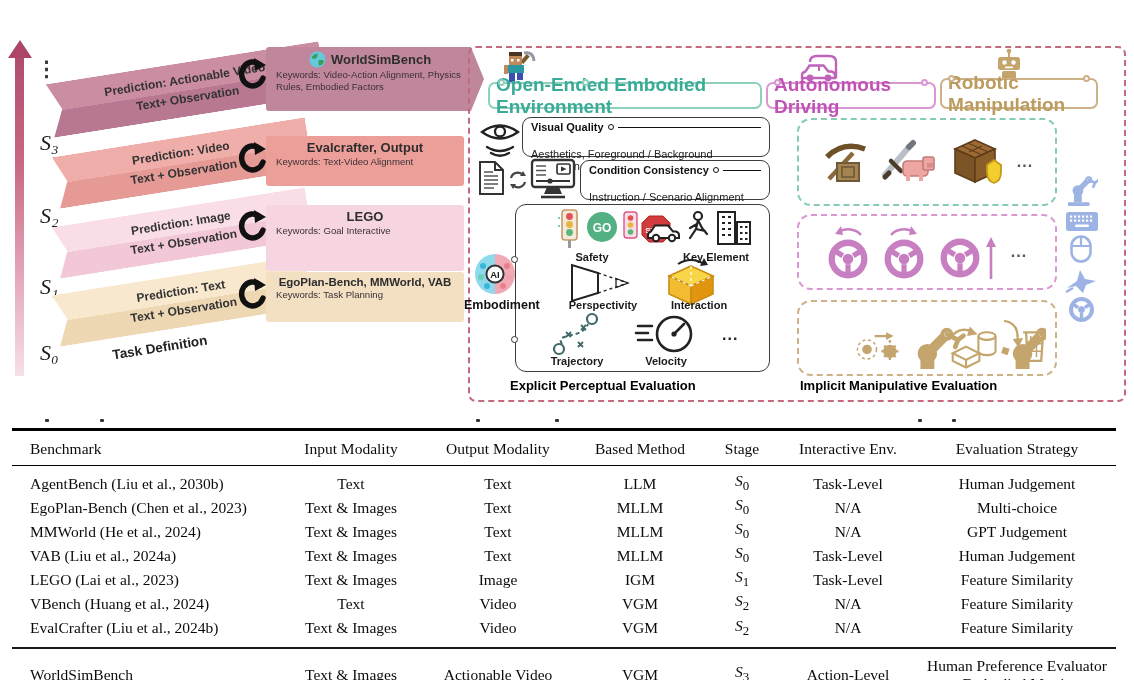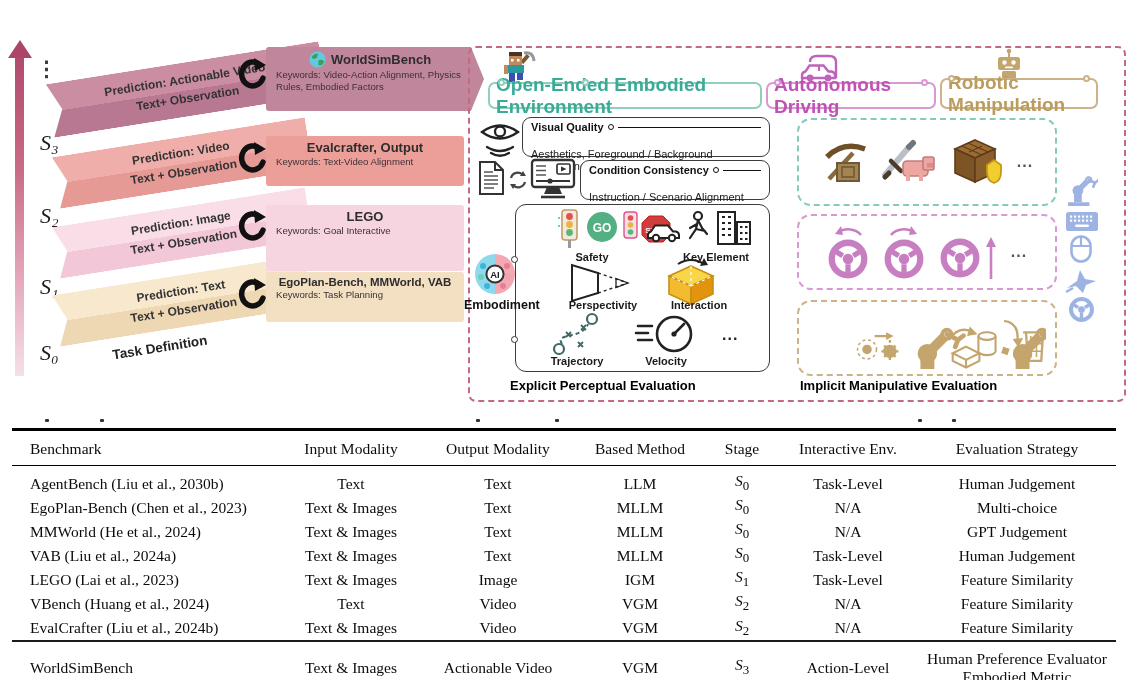--- a/index.html
+++ b/index.html
@@ -66,21 +66,21 @@
 
   
   .cap-frag{width:4px;height:3px;background:#333;border-radius:1px}
   table.bench{position:absolute;left:12px;top:428px;width:1104px;border-collapse:collapse;
     font-family:"Liberation Serif",serif;font-size:15.5px;color:#0b0b0b;
     border-top:3px solid #000;border-bottom:2.6px solid #101010}
   table.bench th{font-weight:normal;font-size:15.5px;padding:9px 2px 7px;border-bottom:1.7px solid #000}
   table.bench td{padding:0 2px;line-height:19px;text-align:center}
   table.bench td:first-child,table.bench th:first-child{text-align:left;padding-left:18px}
   tbody.main tr:first-child td{padding-top:5px}
-  tbody.main tr:last-child td{}
+  tbody.main tr:last-child td{padding-bottom:7px}
   tbody.final td{border-top:2.6px solid #1a1a1a;padding:8px 2px 9px;line-height:18px}
   td.stage i{font-family:"Liberation Serif",serif}
   td.prewrap{white-space:pre-line}
   svg{display:block}
 </style>
 </head>
 <body>
 
 <div class="page">
 

